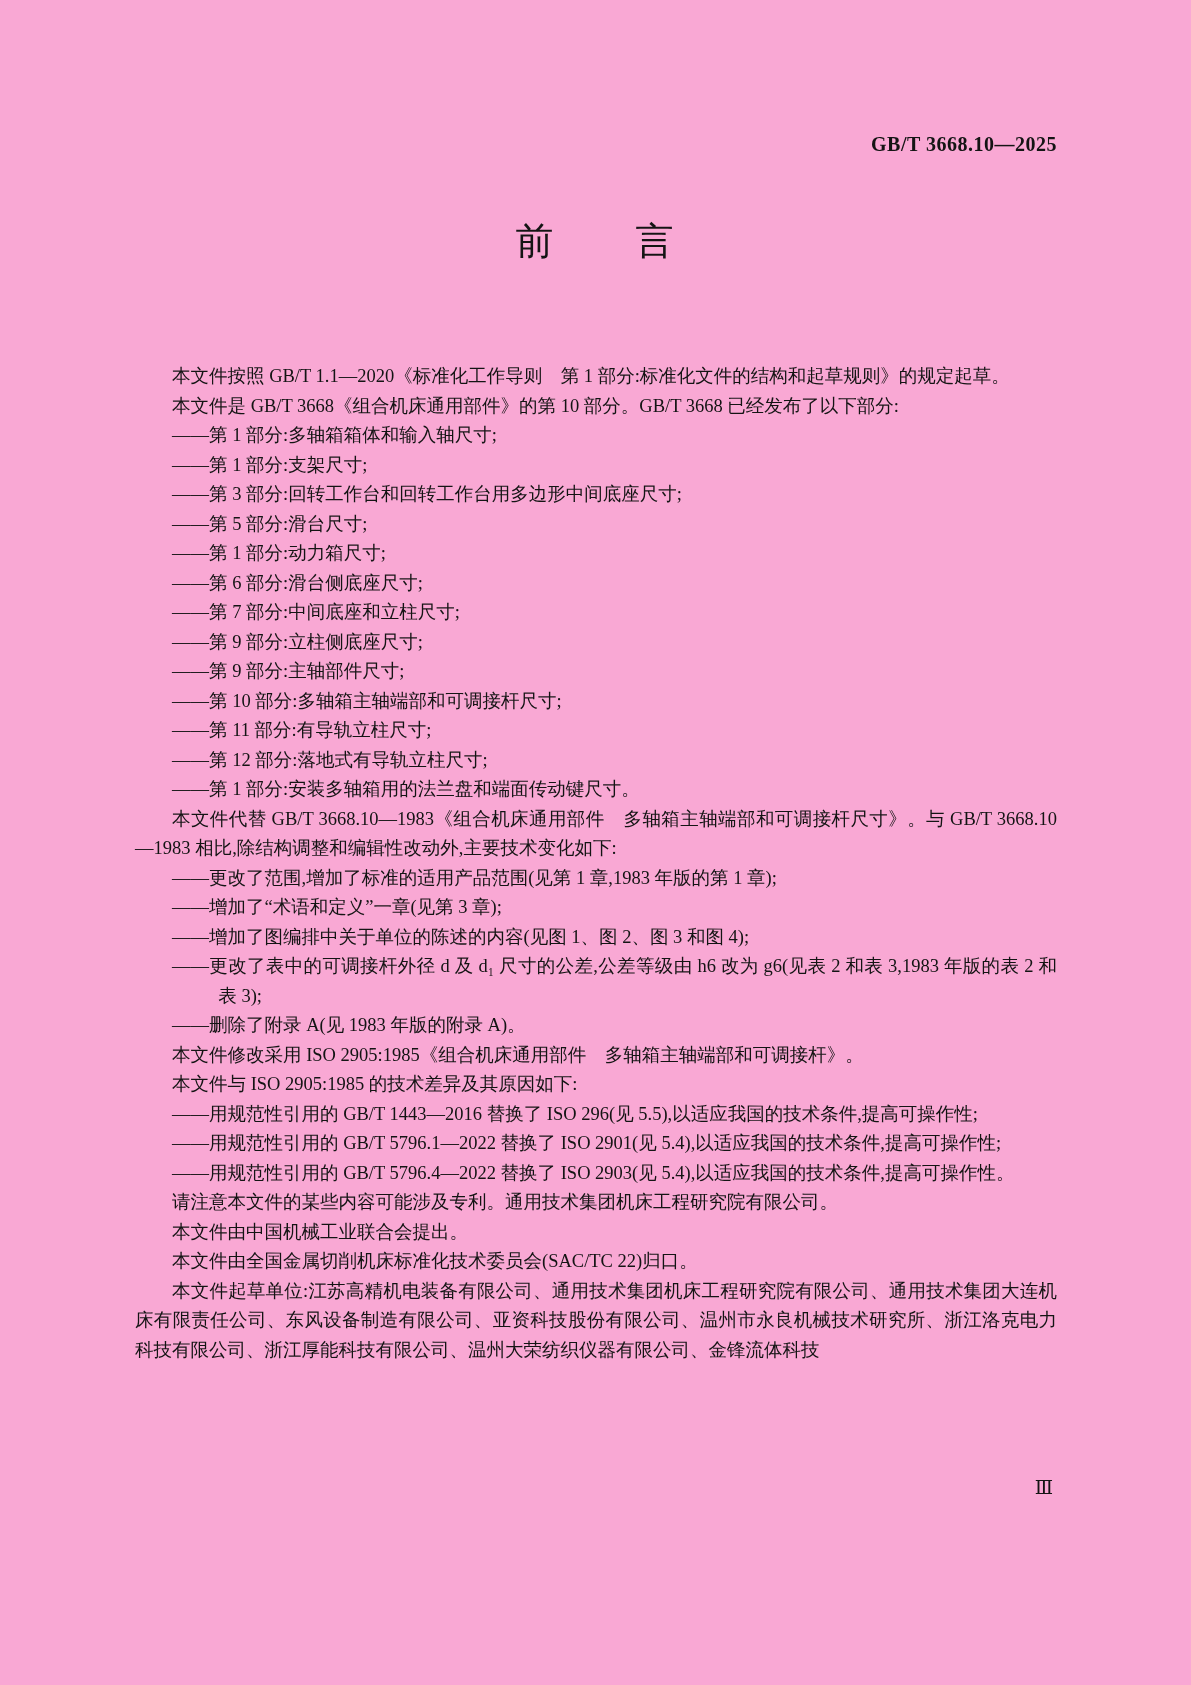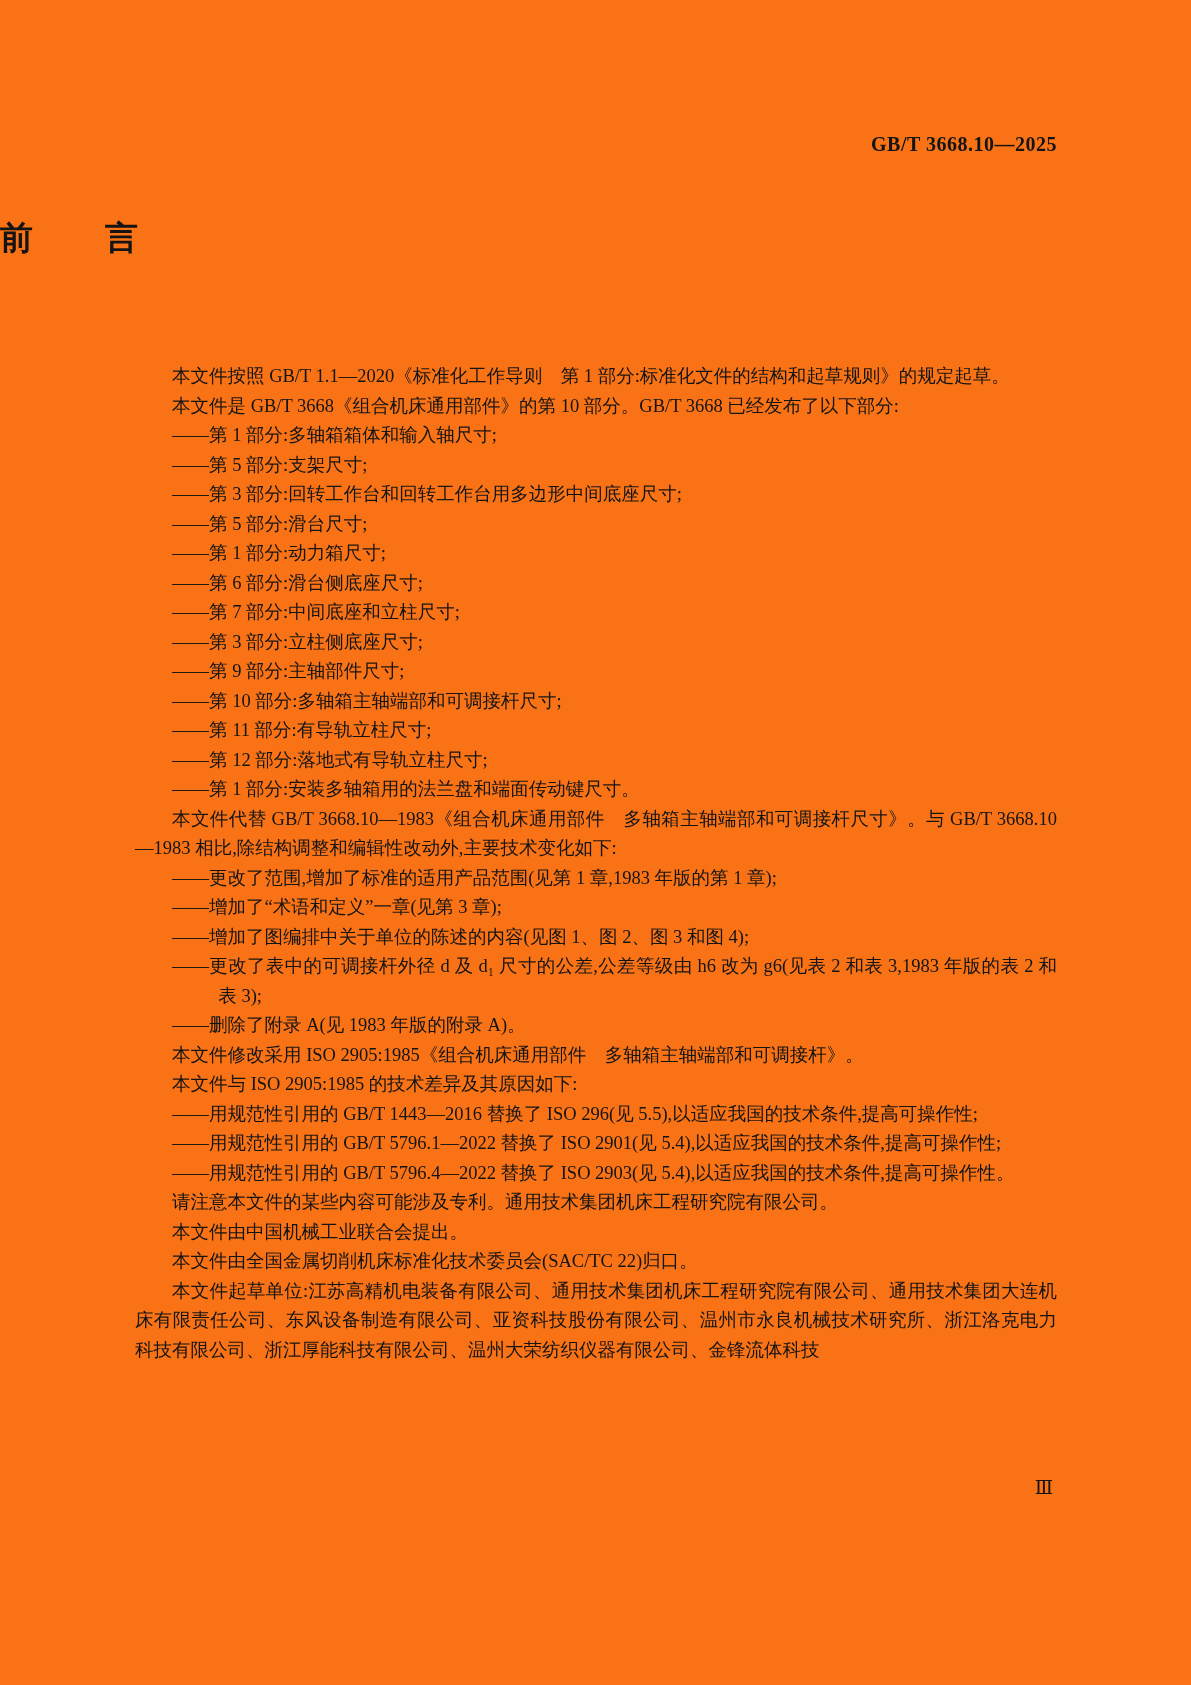--- a/index.html
+++ b/index.html
@@ -4,42 +4,42 @@
 <style>
   html, body {
     margin: 0;
     padding: 0;
     background: #ffffff;
   }
   .page {
     position: relative;
     width: 1191px;
     height: 1685px;
-    background: #f97316;
+    background: #f9a8d4;
     color: #141414;
     font-family: "Liberation Serif", "DejaVu Serif", serif;
     overflow: hidden;
   }
   .doc-number {
     position: absolute;
     top: 133px;
     right: 134px;
     font-size: 20px;
     font-weight: 600;
     letter-spacing: 0.5px;
     white-space: nowrap;
   }
   .page-title {
     position: absolute;
     top: 216px;
     left: 0;
     right: 0;
-    text-align: left;
-    font-size: 33px;
-    font-weight: 700;
+    text-align: center;
+    font-size: 38px;
+    font-weight: 400;
     letter-spacing: 2px;
   }
   .doc-body {
     position: absolute;
     top: 322px;
     left: 135px;
     width: 922px;
     font-size: 18.5px;
     line-height: 29.5px;
     margin-top: 40px;
@@ -68,27 +68,27 @@
 <div class="page">
 
   <div class="doc-number">GB/T 3668.10—2025</div>
 
   <div class="page-title">前　　言</div>
 
   <div class="doc-body">
       <p class="indent">本文件按照 GB/T 1.1—2020《标准化工作导则　第 1 部分:标准化文件的结构和起草规则》的规定起草。</p>
       <p class="indent">本文件是 GB/T 3668《组合机床通用部件》的第 10 部分。GB/T 3668 已经发布了以下部分:</p>
       <p class="dash">——第 1 部分:多轴箱箱体和输入轴尺寸;</p>
-      <p class="dash">——第 5 部分:支架尺寸;</p>
+      <p class="dash">——第 1 部分:支架尺寸;</p>
       <p class="dash">——第 3 部分:回转工作台和回转工作台用多边形中间底座尺寸;</p>
       <p class="dash">——第 5 部分:滑台尺寸;</p>
       <p class="dash">——第 1 部分:动力箱尺寸;</p>
       <p class="dash">——第 6 部分:滑台侧底座尺寸;</p>
       <p class="dash">——第 7 部分:中间底座和立柱尺寸;</p>
-      <p class="dash">——第 3 部分:立柱侧底座尺寸;</p>
+      <p class="dash">——第 9 部分:立柱侧底座尺寸;</p>
       <p class="dash">——第 9 部分:主轴部件尺寸;</p>
       <p class="dash">——第 10 部分:多轴箱主轴端部和可调接杆尺寸;</p>
       <p class="dash">——第 11 部分:有导轨立柱尺寸;</p>
       <p class="dash">——第 12 部分:落地式有导轨立柱尺寸;</p>
       <p class="dash">——第 1 部分:安装多轴箱用的法兰盘和端面传动键尺寸。</p>
       <p class="indent">本文件代替 GB/T 3668.10—1983《组合机床通用部件　多轴箱主轴端部和可调接杆尺寸》。与 GB/T 3668.10—1983 相比,除结构调整和编辑性改动外,主要技术变化如下:</p>
       <p class="dash">——更改了范围,增加了标准的适用产品范围(见第 1 章,1983 年版的第 1 章);</p>
       <p class="dash">——增加了“术语和定义”一章(见第 3 章);</p>
       <p class="dash">——增加了图编排中关于单位的陈述的内容(见图 1、图 2、图 3 和图 4);</p>
       <p class="dash">——更改了表中的可调接杆外径 d 及 d₁ 尺寸的公差,公差等级由 h6 改为 g6(见表 2 和表 3,1983 年版的表 2 和表 3);</p>

